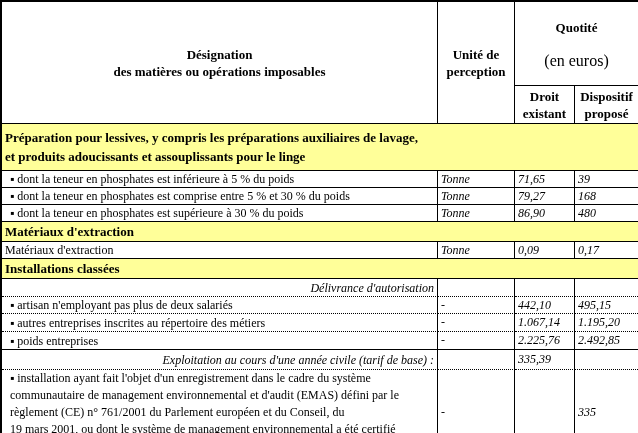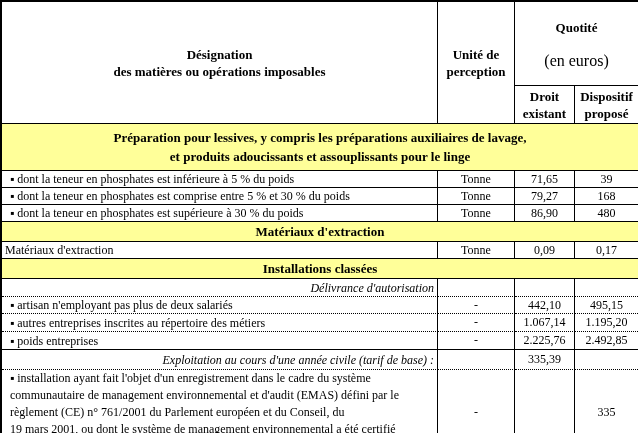--- a/index.html
+++ b/index.html
@@ -45,40 +45,39 @@
     font-weight: normal;
     font-size: 16px;
     line-height: 15px;
   }
 
   
   tr.band td {
     background: var(--section-bg, #FFFF99);
     font-weight: bold;
     font-size: 13px;
-    text-align: center;
     white-space: pre-line;
     line-height: 19px;
   }
 
   
   tr.rh48 td { height: 46px; }
   tr.rh21 td { height: 19px; }
   tr.rh17 td { height: 16px; }
   tr.rh18 td { height: 17px; }
   tr.rh20 td { height: 19px; }
   tr.rh86 td { height: 85px; }
 
   
   td.designation {
     text-align: left;
     line-height: 16px;
   }
   td.designation.indent { padding-left: 8px; }
-  td.unit, td.num { text-align: center; }
+  td.unit, td.num { text-align: left; font-style: italic; }
   tr.italic td.designation { font-style: italic; text-align: right; }
   td.multiline {
     white-space: pre-line;
     line-height: 17px;
     padding-left: 8px;
     padding-right: 4px;
   }
 
   
   tr.dotted td { border-bottom-style: dotted; }

